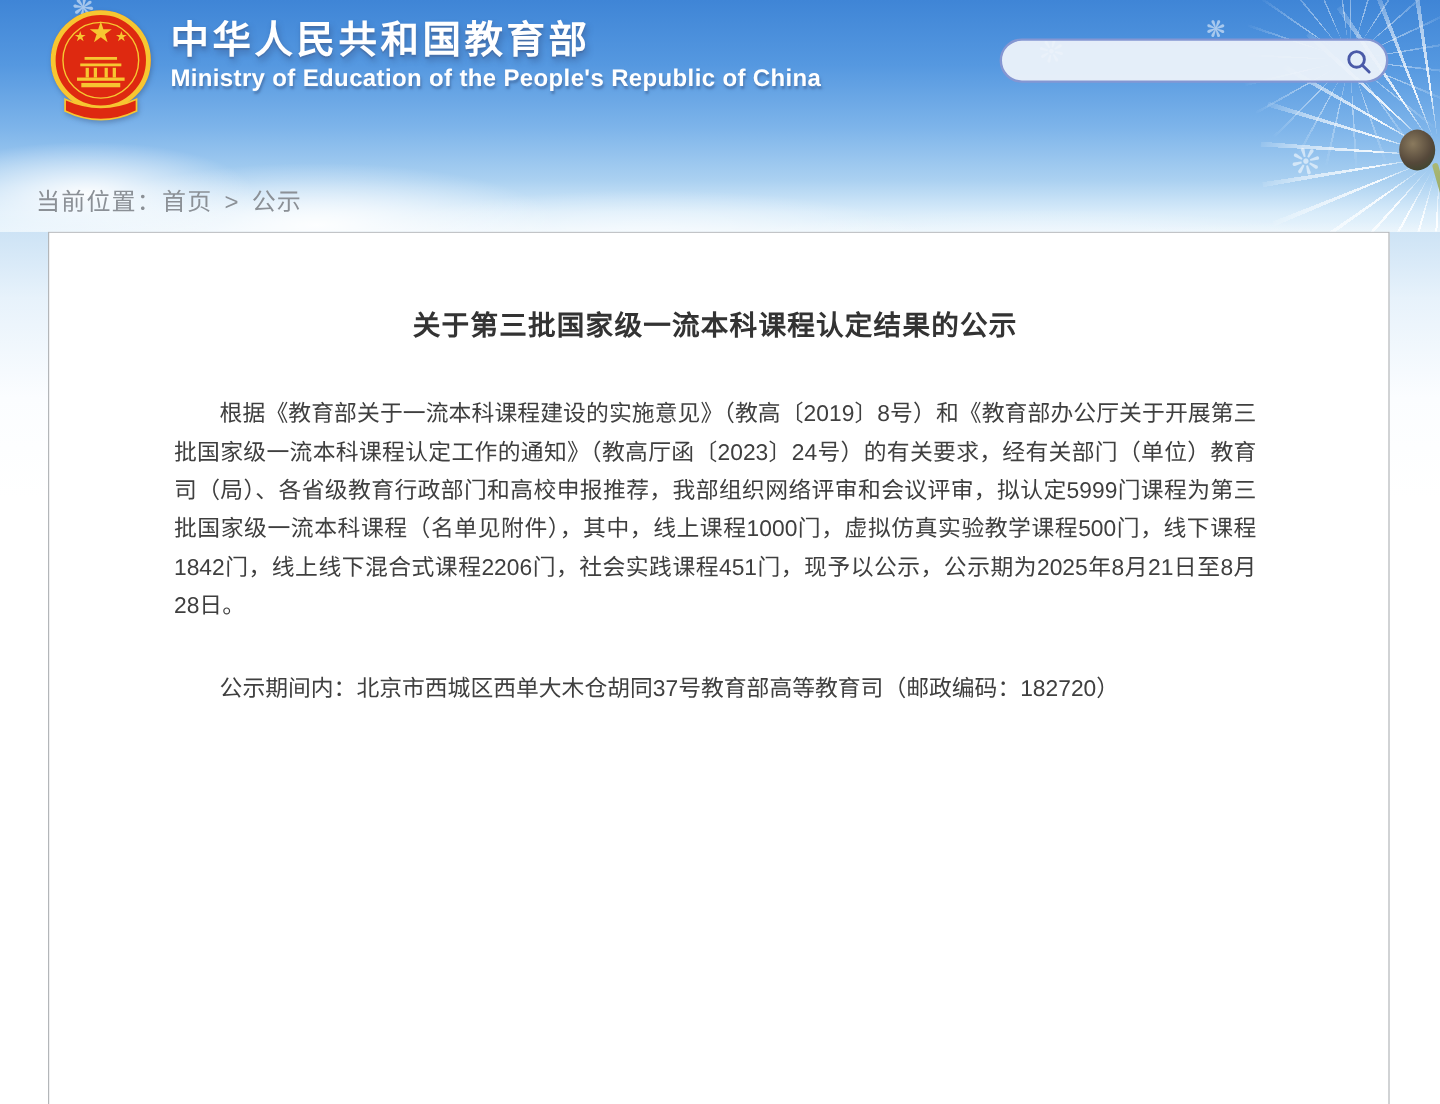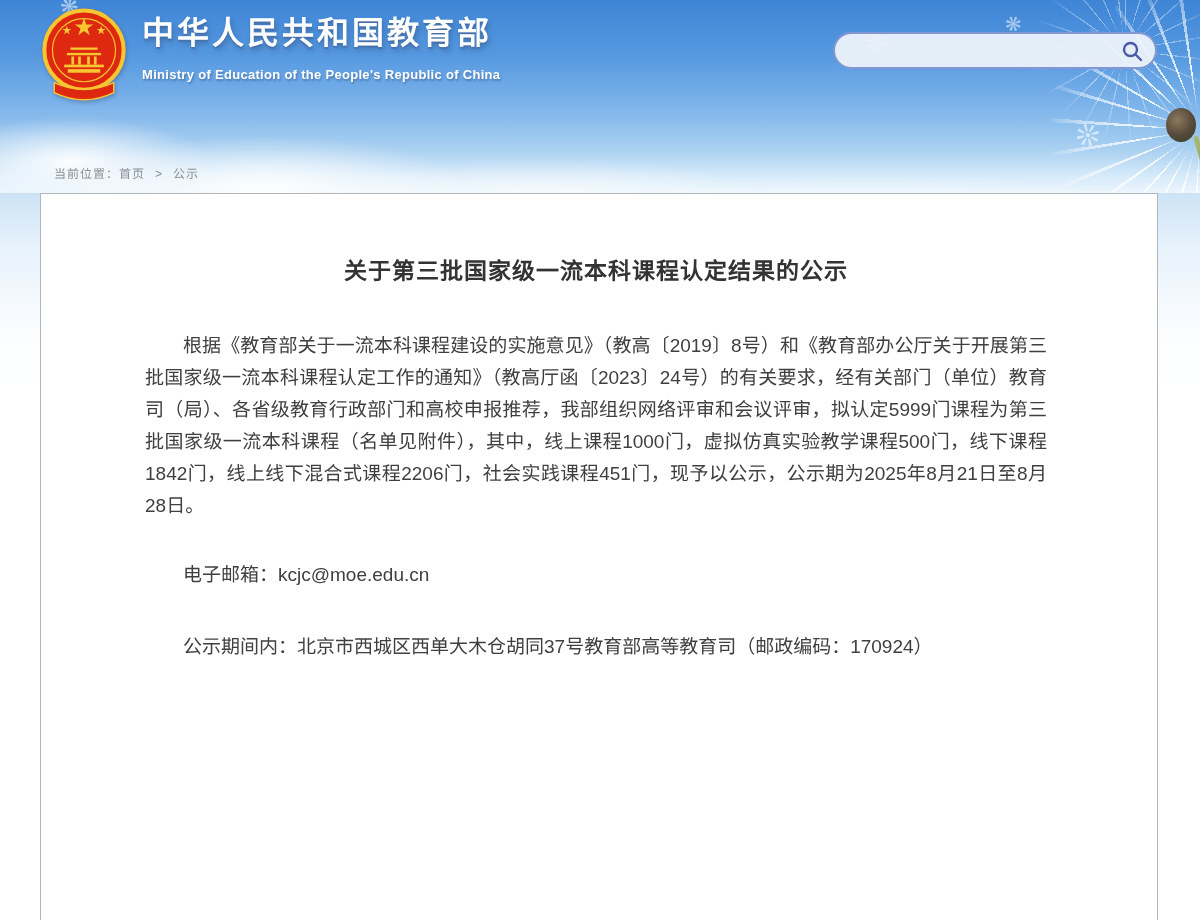--- a/index.html
+++ b/index.html
@@ -37,34 +37,34 @@
   .seed.s2 { left:1005px; top:12px; font-size:20px; transform:rotate(-22deg); opacity:.7; }
   .seed.s3 { left:1075px; top:118px; font-size:30px; transform:rotate(30deg); opacity:.75; }
   .seed.s4 { left:60px;  top:-6px;  font-size:22px; transform:rotate(8deg);  opacity:.7; }
 
   
   .brand { position:absolute; left:38px; top:6px; display:flex; align-items:flex-start; }
   .emblem { width:92px; height:101px; flex:0 0 auto; filter:drop-shadow(1px 2px 2px rgba(40,60,100,.35)); }
   .brand-text { margin-left:12px; padding-top:10px; }
   .site-title { font-size:32px; font-weight:bold; color:#fff; letter-spacing:3px; line-height:1.1;
     text-shadow:0 2px 1px rgba(70,100,150,.55), 2px 4px 5px rgba(50,80,130,.45); }
-  .site-subtitle { margin-top:16px; font-size:13px; font-weight:bold; color:#fff; letter-spacing:.3px;
+  .site-subtitle { margin-top:4px; font-size:20px; font-weight:bold; color:#fff; letter-spacing:.3px;
     text-shadow:1px 2px 2px rgba(50,80,130,.5); }
 
   
   .search-box { position:absolute; left:833px; top:32px; width:324px; height:37px;
     border:2px solid #8496d2; border-radius:19px; background:rgba(236,242,250,.95);
     display:flex; align-items:center; padding:0 8px 0 16px; }
   .search-input { flex:1; height:100%; border:none; outline:none; background:transparent;
     font-size:15px; color:#333; font-family:inherit; }
   .search-btn { width:30px; height:30px; border:none; background:transparent; cursor:pointer;
     display:flex; align-items:center; justify-content:center; }
 
   
-  .breadcrumb { position:absolute; left:30px; bottom:12px; font-size:12px; color:#8b9096; letter-spacing:1px;margin-left:24px; }
+  .breadcrumb { position:absolute; left:30px; bottom:12px; font-size:20px; color:#8b9096; letter-spacing:1px; }
   .breadcrumb a { color:#8b9096; text-decoration:none; cursor:pointer; }
   .breadcrumb .sep { margin:0 10px; }
 
   
   .page { width:1200px; height:692px;
     background:linear-gradient(180deg,#cde3f5 0%,#e7f2fb 8%,#fbfdff 20%,#ffffff 32%);
     padding:0 42px 0 40px; }
   .card { width:100%; height:760px; background:#fff; border:1px solid #b3b6b9;
     padding:58px 110px 40px 104px; }
 
@@ -130,19 +130,18 @@
   </div>
 </div>
 
 <div class="page">
   <div class="card">
     <h1 class="notice-title">关于第三批国家级一流本科课程认定结果的公示</h1>
 
     <p class="para">根据《教育部关于一流本科课程建设的实施意见》（教高〔2019〕8号）和《教育部办公厅关于开展第三批国家级一流本科课程认定工作的通知》（教高厅函〔2023〕24号）的有关要求，经有关部门（单位）教育司（局）、各省级教育行政部门和高校申报推荐，我部组织网络评审和会议评审，拟认定5999门课程为第三批国家级一流本科课程（名单见附件），其中，线上课程1000门，虚拟仿真实验教学课程500门，线下课程1842门，线上线下混合式课程2206门，社会实践课程451门，现予以公示，公示期为2025年8月21日至8月28日。</p>
 
 
-    <p class="contact"><span>电子邮箱：</span><span>kcjc@moe.edu.cn</span></p>
 
-    <p class="contact"><span>公示期间内：</span><span>北京市西城区西单大木仓胡同37号教育部高等教育司（邮政编码：170924）</span></p>
+    <p class="contact"><span>公示期间内：</span><span>北京市西城区西单大木仓胡同37号教育部高等教育司（邮政编码：182720）</span></p>
 
     <p class="contact"></p>
   </div>
 </div>
 
 </body></html>

